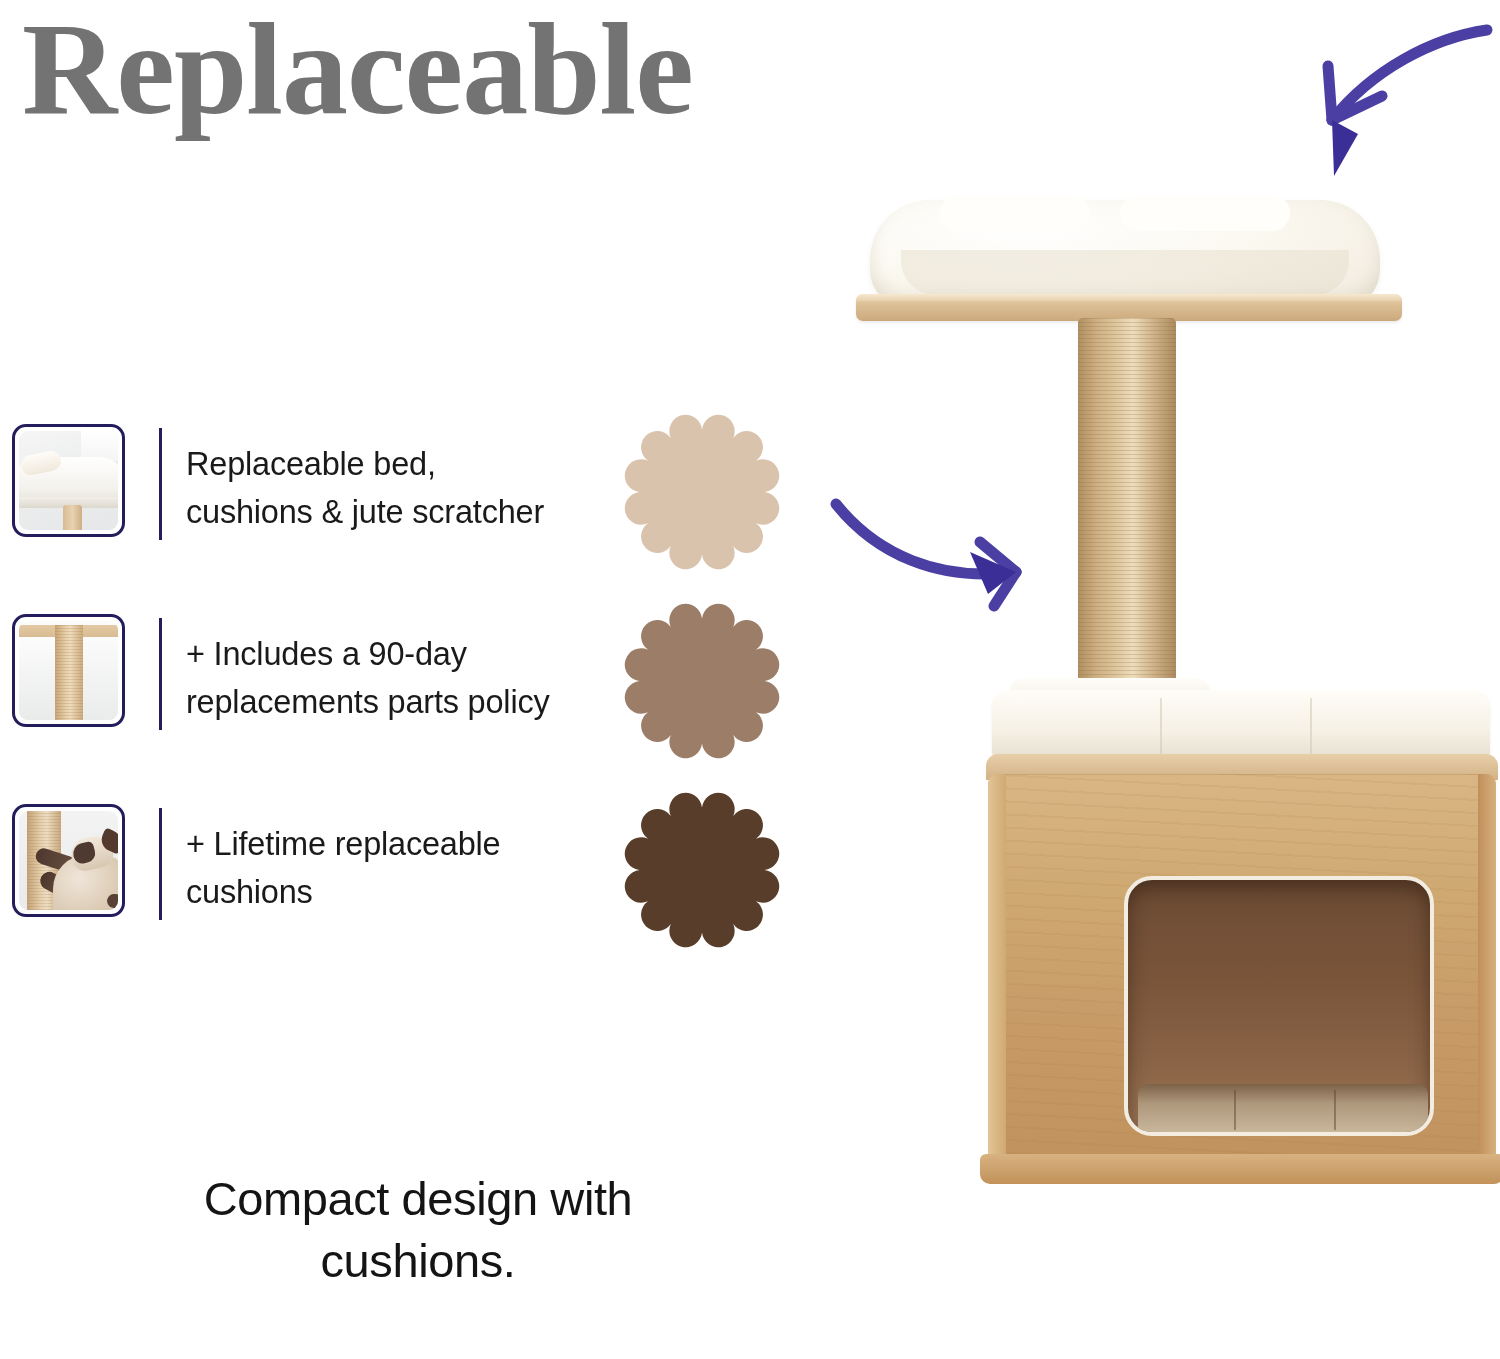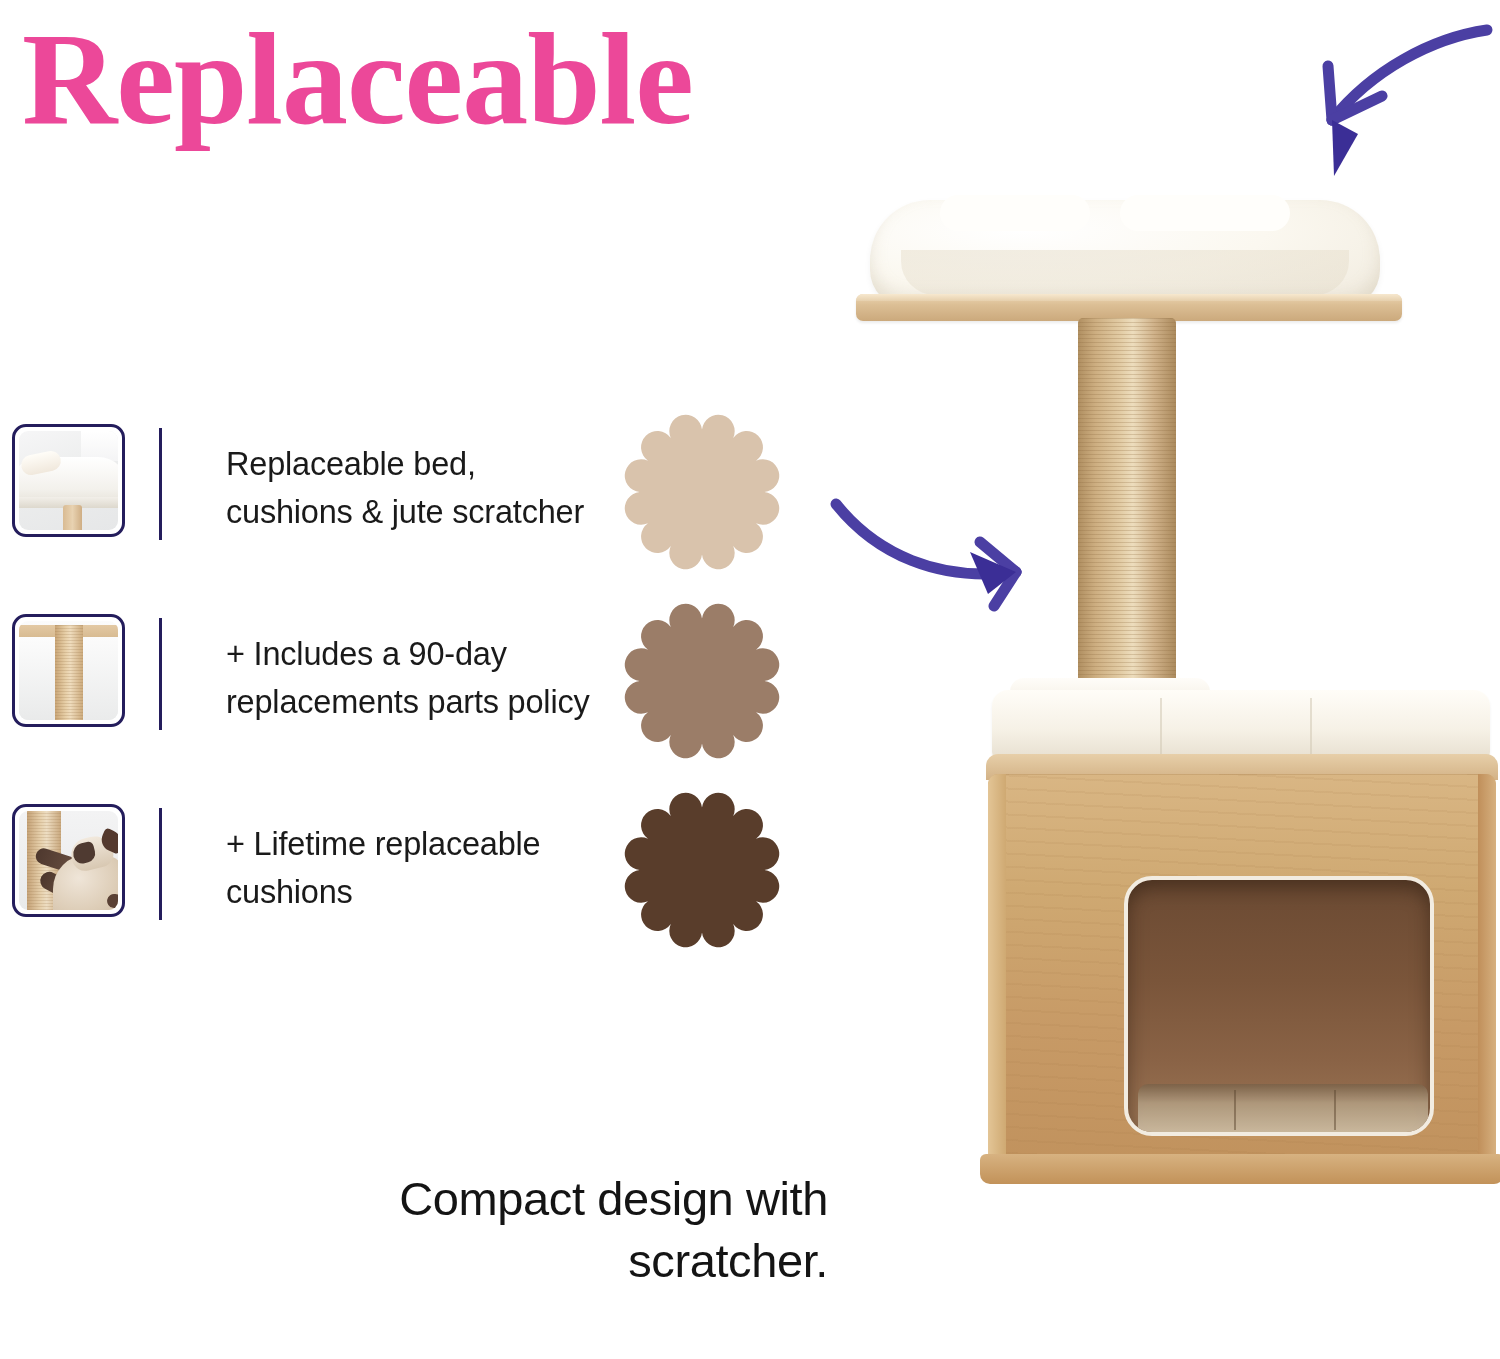--- a/index.html
+++ b/index.html
@@ -7,28 +7,28 @@
   body {
     width:1500px; height:1359px;
     position:relative; overflow:hidden;
     font-family:"Liberation Sans", sans-serif;
     background:#ffffff;
   }
 
   
   #headline {
     position:absolute;
-    left:22px; top:16px;
+    left:22px; top:6px;
     width:820px;
     font-family:"Liberation Serif", serif;
     font-weight:700;
     font-size:132px;
     line-height:0.95;
     letter-spacing:-1px;
-    color:#ec4899;
+    color:#737373;
   }
   #headline .ln { display:block; }
 
   
   #feature-list {
     position:absolute;
     left:12px; top:424px;
     width:640px;
   }
   .feature-row {
@@ -62,21 +62,21 @@
   .feature-text {
     position:absolute;
     left:174px; top:16px;
     width:470px;
     font-size:32.5px;
     line-height:48px;
     color:#1a1a1a;
     font-weight:400;
     letter-spacing:-0.2px;
   }
-  .feature-text .ln { display:block; white-space:nowrap;margin-left:40px; }
+  .feature-text .ln { display:block; white-space:nowrap; }
 
   
   .th1 { background:linear-gradient(160deg,#f6f6f7 0%,#eceded 45%,#e6e7e8 100%); }
   .th1 .bed {
     position:absolute; left:-6px; top:26px; width:115px; height:46px;
     background:linear-gradient(180deg,#ffffff 0%,#f3f1ec 70%,#e7e3da 100%);
     border-radius:26px 30px 14px 14px;
     box-shadow:0 2px 3px rgba(0,0,0,.06);
   }
   .th1 .pillow {
@@ -394,17 +394,17 @@
   <div id="cab-edge-r"></div>
   <div id="opening">
     <div class="inner-cushion">
       <div class="seam2" style="left:96px"></div>
       <div class="seam2" style="left:196px"></div>
     </div>
   </div>
   <div id="cab-base"></div>
 </div>
 
-<div id="caption" style="position:absolute;left:8px;top:1168px;width:820px;text-align:right;
+<div id="caption" style="position:absolute;left:8px;top:1168px;width:820px;text-align:center;
             font-size:47px;line-height:62px;color:#141414;letter-spacing:-0.4px;">
   <span style="display:block">Compact design with</span>
-  <span style="display:block">scratcher.</span>
+  <span style="display:block">cushions.</span>
 </div>
 
 </body></html>

